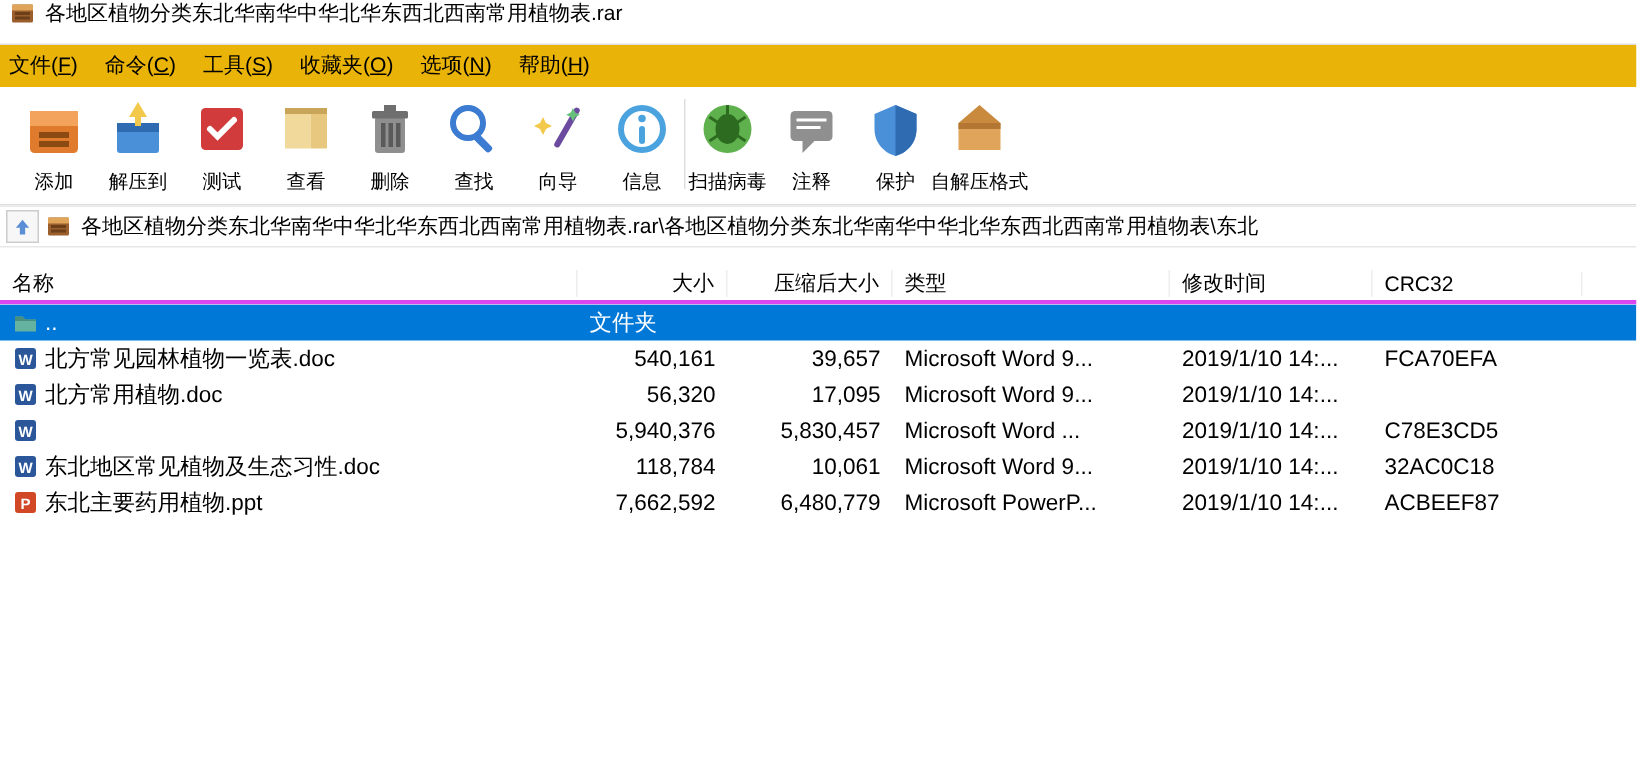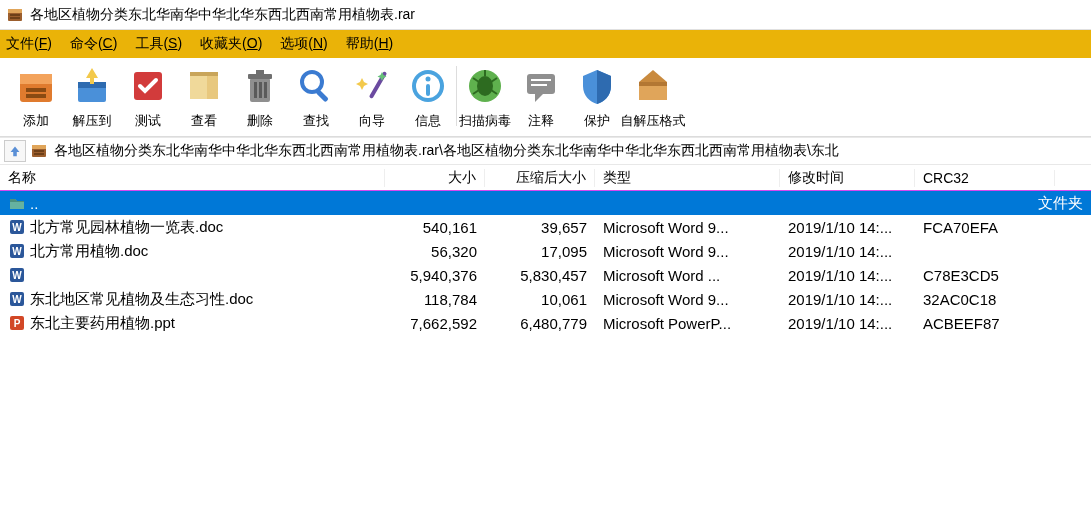--- a/index.html
+++ b/index.html
@@ -9,21 +9,20 @@
     background: #ffffff;
     width: 1091px;
     height: 516px;
     overflow: hidden;
     display: flex;
     flex-direction: column;
     color: #000;
   }
   .titlebar {
     display: flex;
-    align-items: center;
     height: 30px;
     background: #ffffff;
     padding: 0 6px;
     border-bottom: 1px solid #e0e0e0;
   }
   .titlebar .app-icon { width: 18px; height: 18px; margin-right: 6px; }
   .titlebar .title-text { font-size: 14px; }
   .menubar {
     display: flex;
     align-items: center;
@@ -83,21 +82,22 @@
     font-size: 14px;
     white-space: nowrap;
     overflow: hidden;
   }
   .list-header {
     display: flex;
     align-items: center;
     height: 26px;
     background: #ffffff;
     font-size: 14px;
-    border-bottom: 1px solid #d946ef;
+    border-bottom: 3px solid #d946ef;
+    margin-top: 12px;
   }
   .list-header .col {
     padding: 0 8px;
     border-right: 1px solid #eee;
     overflow: hidden;
     white-space: nowrap;
   }
   .col-name { width: 385px; text-align: left; }
   .col-size { width: 100px; text-align: right; }
   .col-psize { width: 110px; text-align: right; }
@@ -341,21 +341,21 @@
 </div>
 
 <div class="file-list" id="file-list">
     <div class="row selected">
       <div class="cell cell-name" style="width: 385px;">
         <svg viewBox="0 0 18 18" class="file-icon">
           <use href="#ic-folder"></use>
         </svg>
         <span>..</span>
       </div>
-      <div class="cell cell-type" style="flex: 1 1 0%; text-align: right;">文件夹</div>
+      <div class="cell cell-type" style="flex: 1 1 0%; text-align: left;">文件夹</div>
     </div>
     <div class="row">
       <div class="cell cell-name">
         <svg viewBox="0 0 18 18" class="file-icon">
           <use href="#ic-word"></use>
         </svg>
         <span>北方常见园林植物一览表.doc</span>
       </div>
       <div class="cell cell-size">540,161</div>
       <div class="cell cell-psize">39,657</div>

